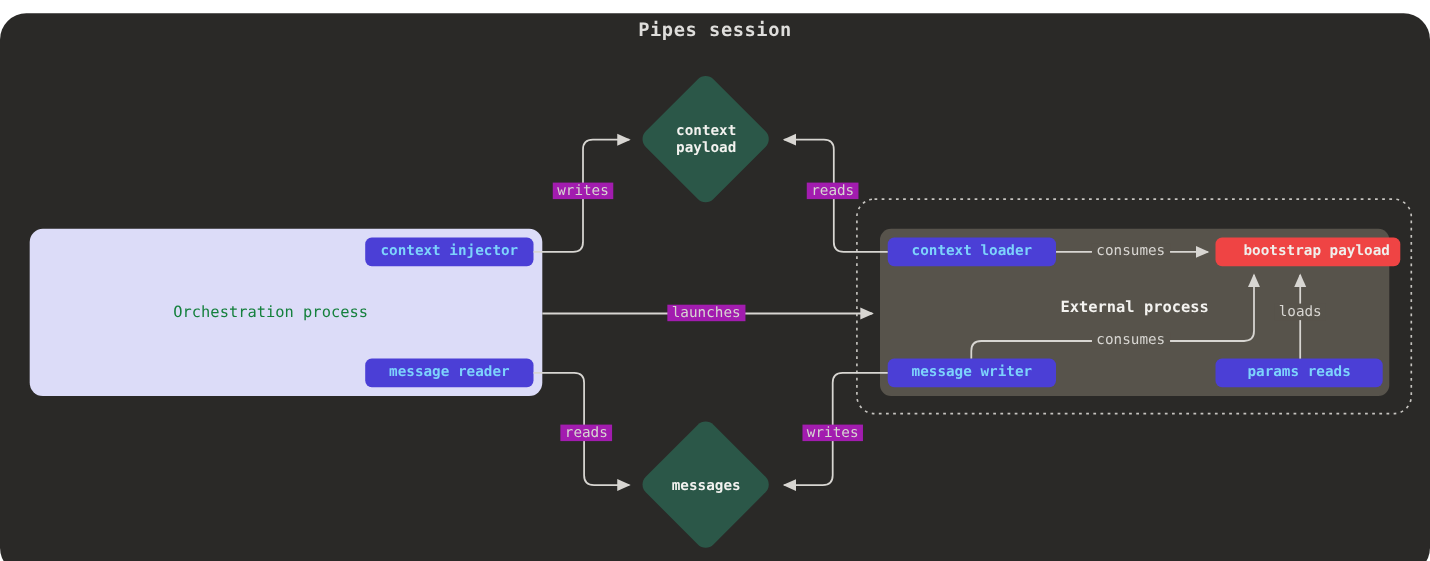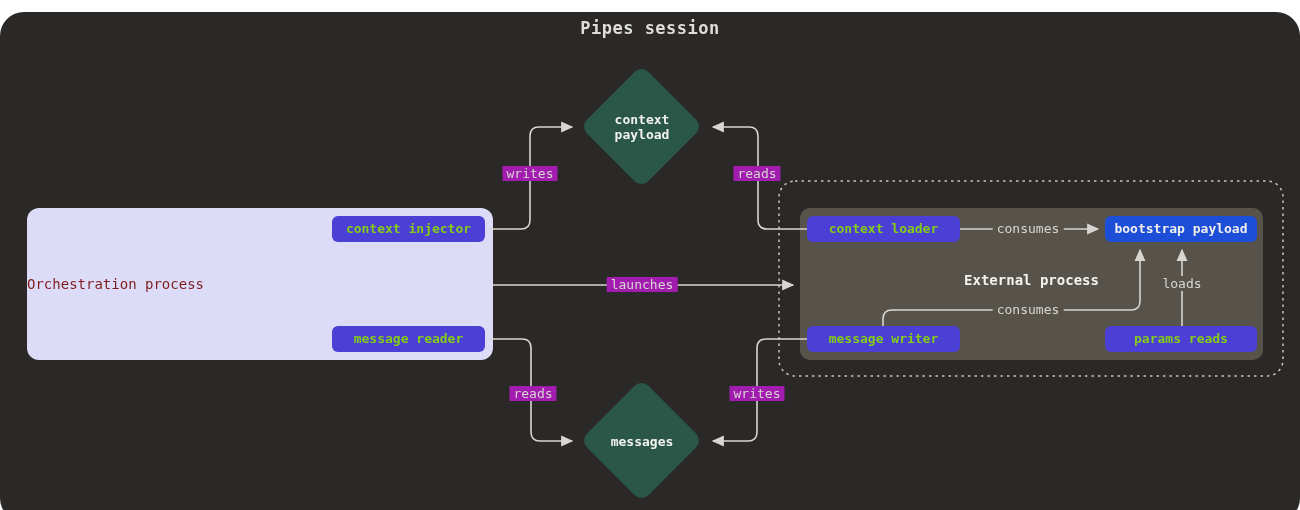--- a/index.html
+++ b/index.html
@@ -17,45 +17,45 @@
     text-align:center;font-size:17px;font-weight:bold;color:#dedddb;
     letter-spacing:.5px;z-index:2;
   }
   
   .orch{
     position:absolute;left:27px;top:196px;width:466px;height:152px;
     background:#dcdcf8;border-radius:12px;z-index:1;
   }
   .orch-label{
     position:absolute;left:0;top:50%;transform:translateY(-50%);
-    width:66%;text-align:left;font-size:14px;color:#7f1d1d;
+    width:66%;text-align:right;font-size:14px;color:#15803d;
   }
   .extenv{
     position:absolute;left:778px;top:168px;width:506px;height:197px;
     border-radius:16px;z-index:1;
   }
   .extenv-label{
     position:absolute;top:7px;left:0;width:100%;text-align:center;
     font-size:14px;font-weight:bold;color:#efefec;
   }
   .extproc{
     position:absolute;left:22px;top:28px;width:463px;height:152px;
     background:#57534b;border-radius:10px;
   }
   .extproc-label{
     position:absolute;left:0;top:64px;width:100%;text-align:center;
     font-size:14px;font-weight:bold;color:#f4f3f0;
   }
   
   .btn{
     position:absolute;height:26px;border-radius:6px;background:#4b3fd6;
-    color:#84cc16;font-size:13px;font-weight:bold;line-height:26px;
+    color:#7dd3fc;font-size:13px;font-weight:bold;line-height:26px;
     text-align:center;z-index:3;
   }
-  .btn.green{background:#1d4ed8;color:#f0efec;}
+  .btn.green{background:#ef4444;color:#f0efec;padding-left:16px;}
   .pos-ci{left:305px;top:8px;width:153px;}
   .pos-mr{left:305px;top:118px;width:153px;}
   .pos-cl{left:7px;top:8px;width:153px;}
   .pos-bp{left:305px;top:8px;width:152px;}
   .pos-mw{left:7px;top:118px;width:153px;}
   .pos-pl{left:305px;top:118px;width:152px;}
   
   .diamond{
     position:absolute;width:87px;height:87px;background:#2b5748;
     border-radius:10px;transform:rotate(45deg);z-index:1;

